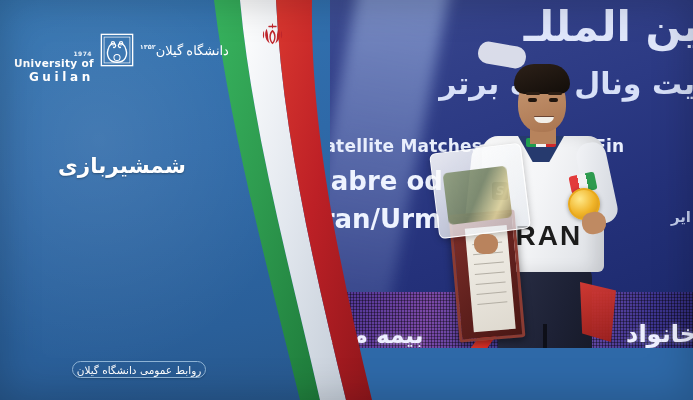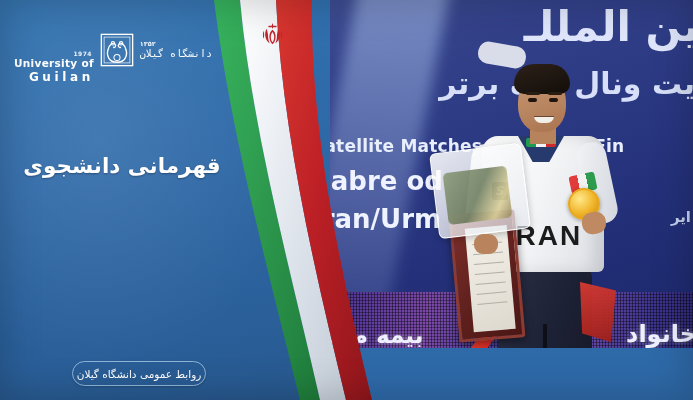--- a/index.html
+++ b/index.html
@@ -27,42 +27,42 @@
     display:flex;align-items:center;gap:6px;
   }
   .logo-en{display:flex;flex-direction:column;align-items:flex-end;line-height:1;margin-top:33px;}
   .logo-year{
     font-size:6px;font-weight:bold;color:#eaf2fb;letter-spacing:.4px;
     margin-bottom:1px;margin-right:2px;
   }
   .logo-l1{font-size:10.5px;font-weight:bold;color:#ffffff;letter-spacing:.3px;}
   .logo-l2{font-size:12px;font-weight:bold;color:#ffffff;letter-spacing:3.6px;margin-top:2px;}
   .logo-mark{width:34px;height:34px;}
-  .logo-fa-wrap{display:flex;flex-direction:column;align-items:flex-start;line-height:1;}
+  .logo-fa-wrap{display:flex;flex-direction:row;align-items:flex-start;line-height:1;}
   .logo-fa-year{font-size:6.5px;color:#eaf2fb;font-weight:bold;margin-bottom:3px;}
   .logo-fa{
-    font-size:10px;color:#ffffff;direction:rtl;white-space:nowrap;
-    font-family:Liberation Mono, monospace;
+    font-size:13px;color:#ffffff;direction:rtl;white-space:nowrap;
+    font-family:Liberation Serif, serif;
   }
 
   
   .headline{
     position:absolute;left:8px;top:150px;width:228px;z-index:6;
     direction:rtl;text-align:center;
     color:#ffffff;font-weight:bold;
     font-size:21.5px;line-height:31px;
     font-family:"DejaVu Sans",sans-serif;
     text-shadow:0 1px 2px rgba(0,0,0,.30);
     letter-spacing:-.2px;
   }
   .headline div{white-space:nowrap;}
 
   
   .pr-badge{
-    position:absolute;left:72px;top:361px;width:134px;height:25px;z-index:6;
+    position:absolute;left:72px;top:361px;width:134px;height:17px;z-index:6;
     border:1px solid #8fb4d6;border-radius:14px;
     display:flex;align-items:center;justify-content:center;
     direction:rtl;color:#ffffff;font-size:10.5px;
     font-family:"DejaVu Sans",sans-serif;
     box-shadow:0 1px 2px rgba(0,0,0,.18);
   }
 
   
   .flag-curve{position:absolute;left:0;top:0;width:693px;height:400px;z-index:5;pointer-events:none;}
 
@@ -356,21 +356,21 @@
       <circle cx="62" cy="30" r="5" fill="none" stroke="#fff" stroke-width="3"></circle>
       <circle cx="50" cy="72" r="9" fill="none" stroke="#fff" stroke-width="3"></circle>
     </svg>
     <div class="logo-fa-wrap">
       <span class="logo-fa-year">۱۳۵۲</span>
       <span class="logo-fa">دانشگاه گیلان</span>
     </div>
   </div>
 
   <div class="headline">
-    <div>قهرمانی دانشجوی</div>
+    <div>شمشیربازی</div>
   </div>
 
   <div class="pr-badge">
     <span>روابط عمومی دانشگاه گیلان</span>
   </div>
 
   <div class="vignette"></div>
 </div>
 
 </body></html>

